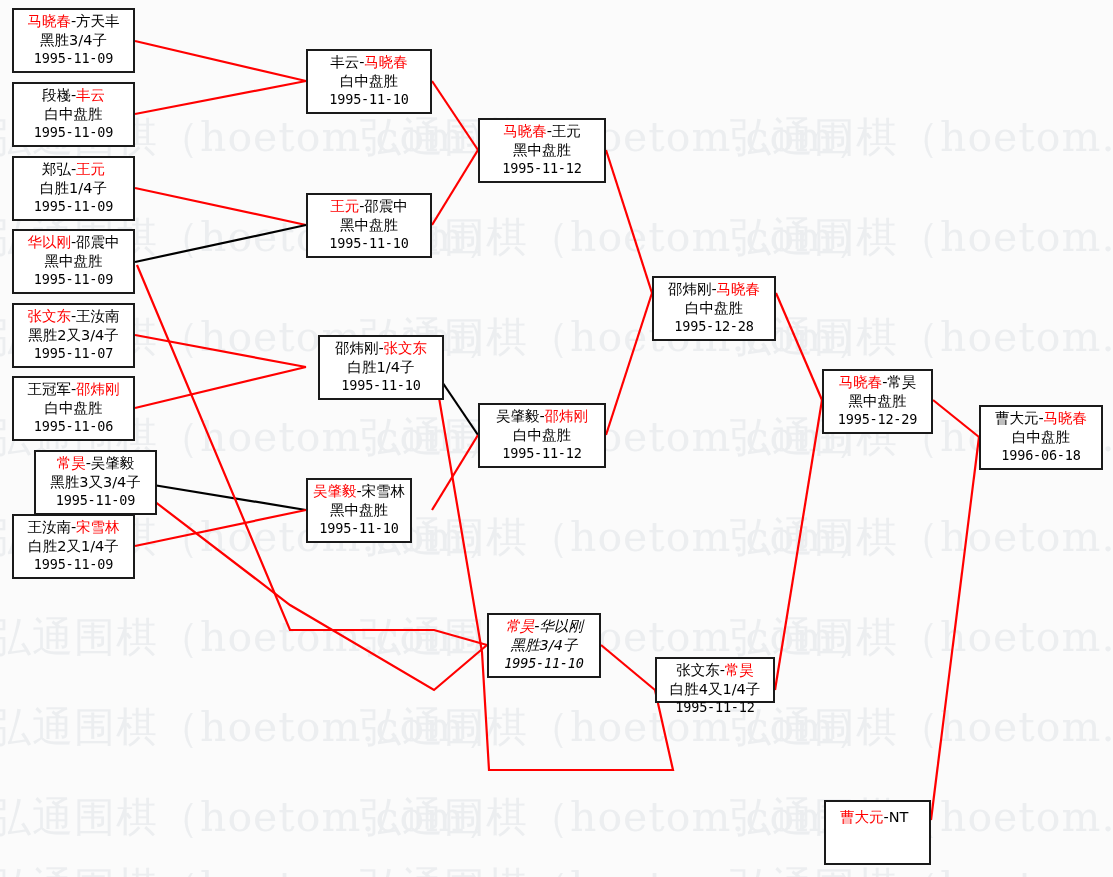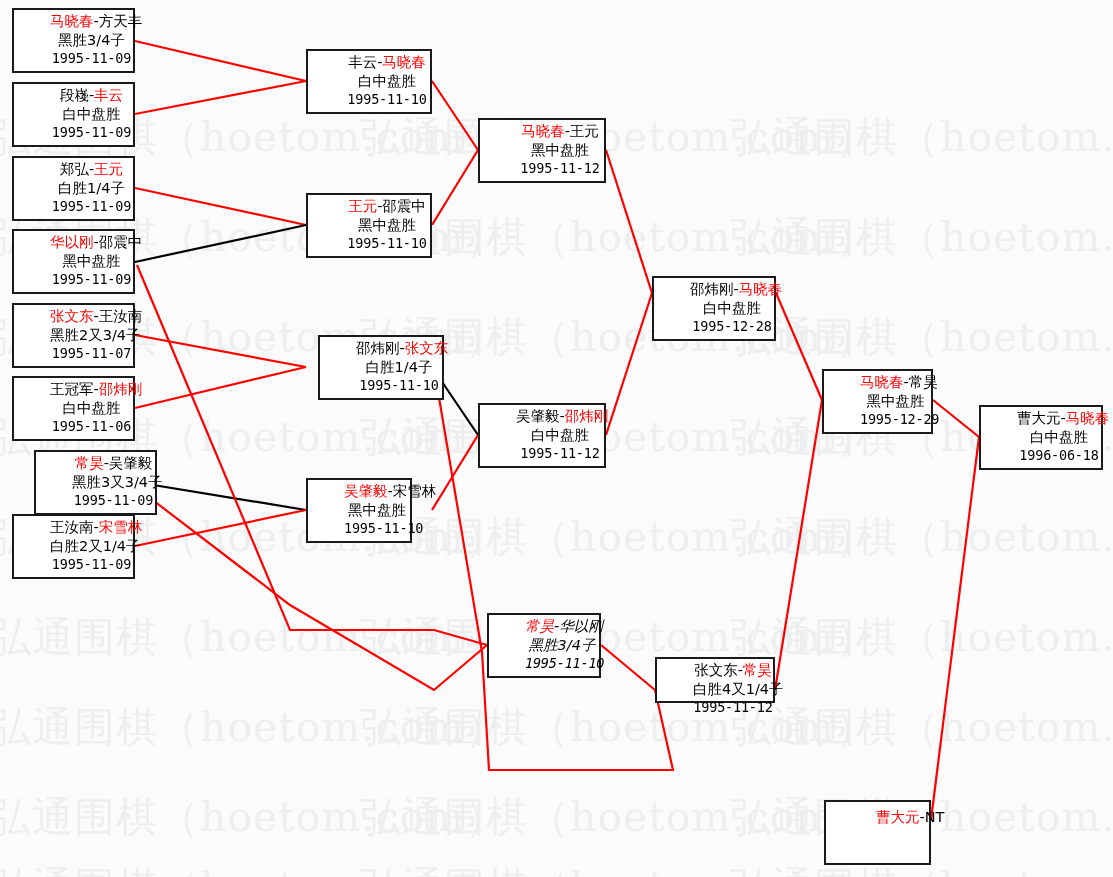--- a/index.html
+++ b/index.html
@@ -50,21 +50,20 @@
     border: 2px solid #1a1a1a;
     text-align: center;
     line-height: 1.32;
     padding-top: 2px;
     font-size: 14.5px;
     color: #000000;
   }
   .node .ln {
     display: block;
     white-space: nowrap;
-    padding-left: 36px;
   }
   .node .players {
     font-family: "DejaVu Sans", "Liberation Sans", sans-serif;
     font-size: 14.5px;
   }
   .node .result {
     font-family: "DejaVu Sans", "Liberation Sans", sans-serif;
     font-size: 14.5px;
   }
   .node .date {

